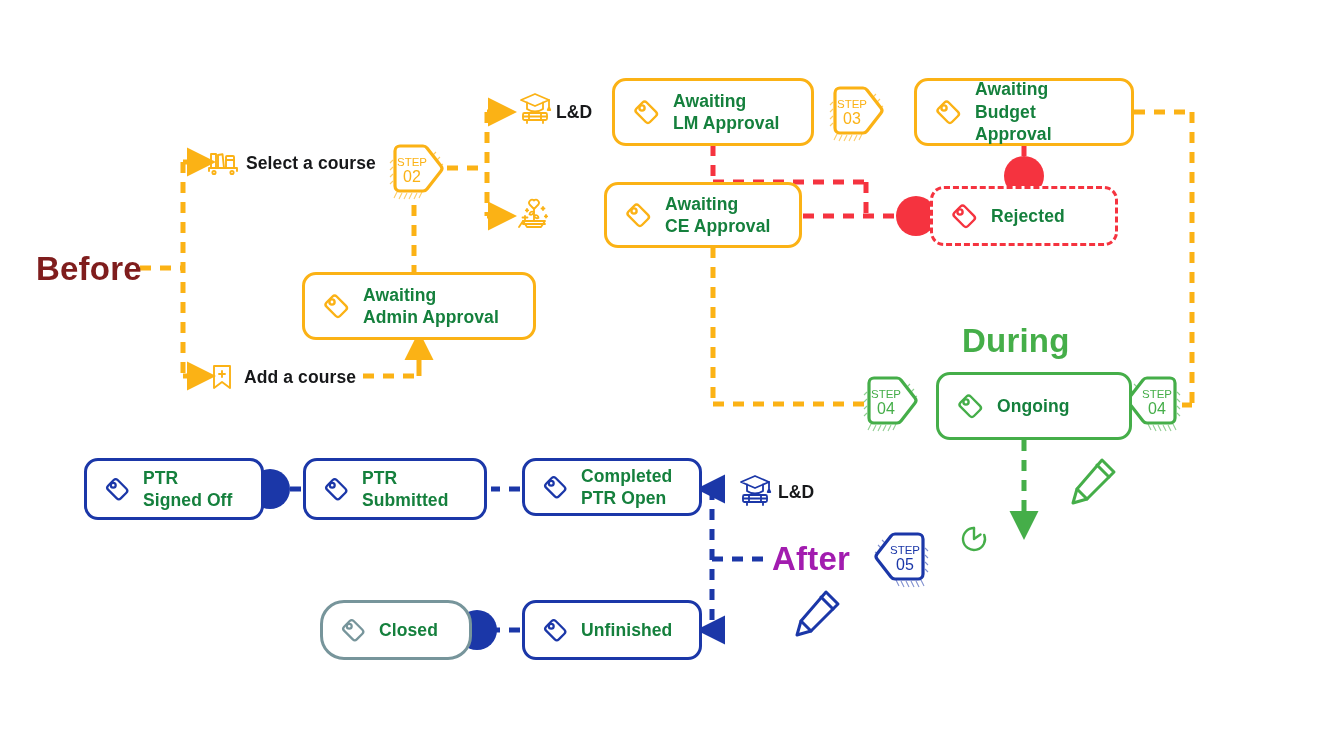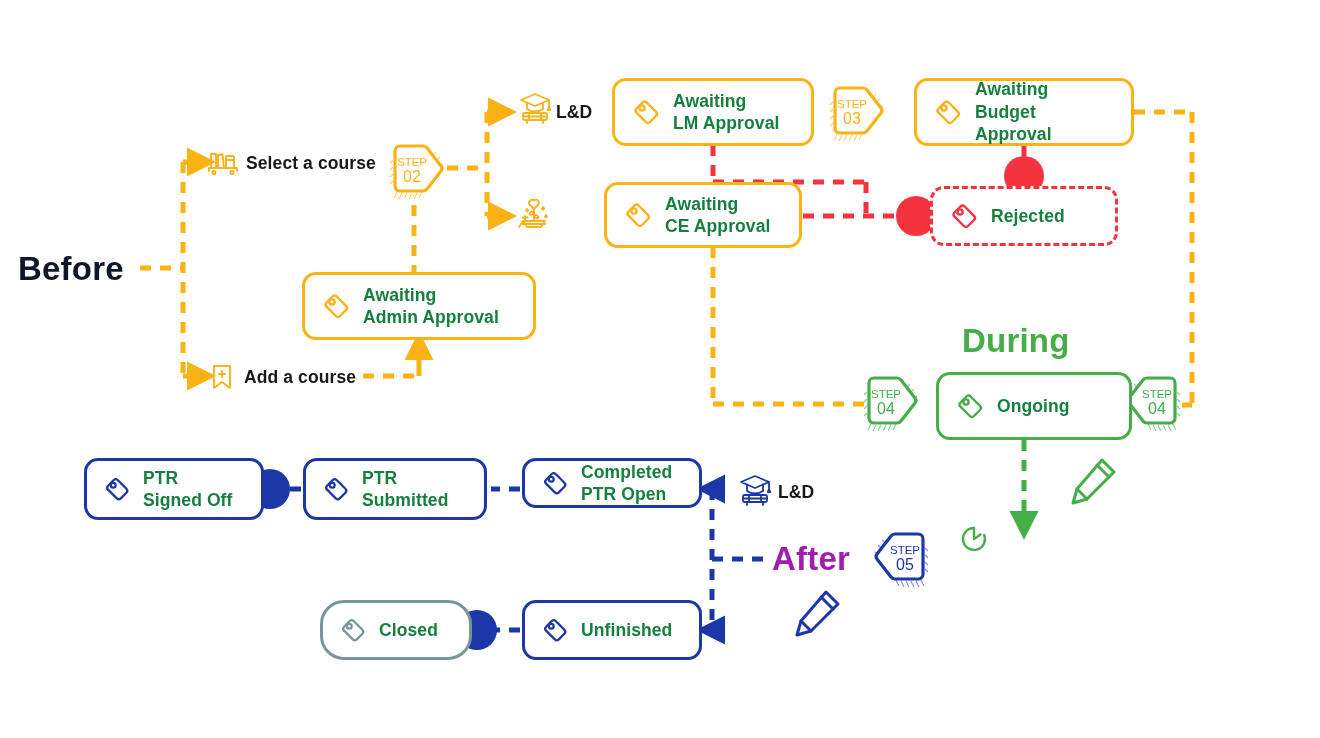--- a/index.html
+++ b/index.html
@@ -53,21 +53,21 @@
     letter-spacing:.1px;
     white-space:pre-line;
     line-height:1.28;
   }
   .phase{
     position:absolute;
     font-size:33px;
     font-weight:800;
     letter-spacing:.2px;
   }
-  .phase.before{color:#0f172a;}
+  .phase.before{color:#7f1d1d;margin-left:18px;}
   .phase.during{color:#45AE49;}
   .phase.after{color:#a21caf;}
 
   .iconwrap{position:absolute;}
   .node .iconwrap{position:static;flex:0 0 auto;display:block;line-height:0;}
   .stepbadge{position:absolute;}
 </style>
 </head>
 <body>
 
@@ -383,21 +383,21 @@
     <span class="iconwrap">
       <svg width="32" height="32" viewBox="0 0 34 34" fill="none" stroke="#1B37A8" stroke-width="2.4" stroke-linecap="round" stroke-linejoin="round">
         <path d="M7.5,13.5 L13.5,7.5 a3,3 0 0 1 4.2,0 L27,16.8 a3,3 0 0 1 0,4.2 L21,27 a3,3 0 0 1 -4.2,0 L7.5,17.7 a3,3 0 0 1 0,-4.2 Z"></path>
         <circle cx="13" cy="13" r="2.6"></circle>
       </svg>
     </span>
     <span class="lbl">PTR
 Submitted</span>
   </div>
 
-  <div class="node has-icon blue" style="left:522px;top:458px;width:180px;height:50px;">
+  <div class="node has-icon blue" style="left:522px;top:458px;width:180px;height:58px;">
     <span class="iconwrap">
       <svg width="32" height="32" viewBox="0 0 34 34" fill="none" stroke="#1B37A8" stroke-width="2.4" stroke-linecap="round" stroke-linejoin="round">
         <path d="M7.5,13.5 L13.5,7.5 a3,3 0 0 1 4.2,0 L27,16.8 a3,3 0 0 1 0,4.2 L21,27 a3,3 0 0 1 -4.2,0 L7.5,17.7 a3,3 0 0 1 0,-4.2 Z"></path>
         <circle cx="13" cy="13" r="2.6"></circle>
       </svg>
     </span>
     <span class="lbl">Completed
 PTR Open</span>
   </div>
 

